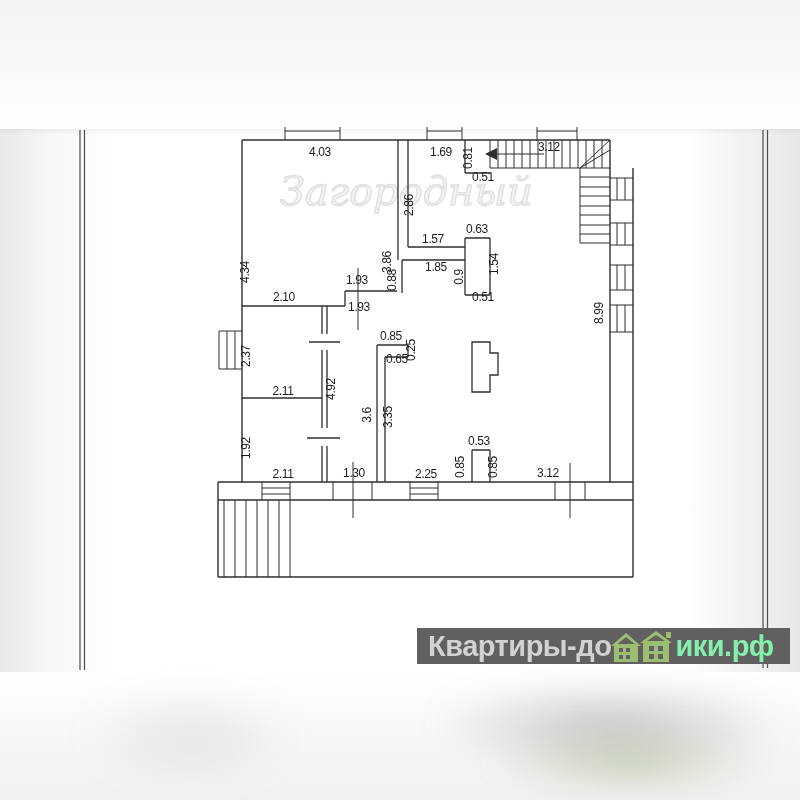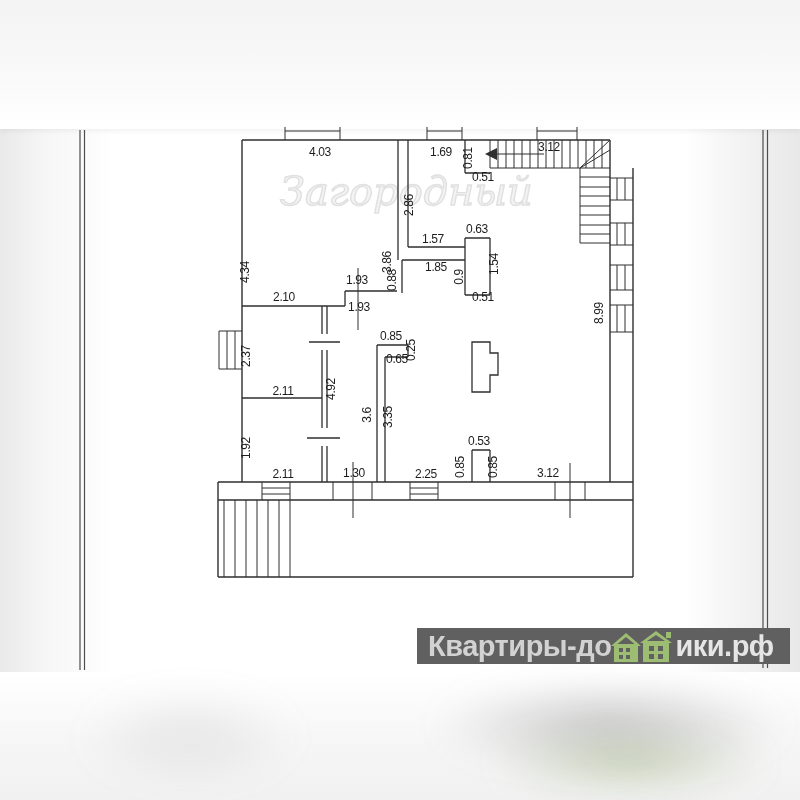--- a/index.html
+++ b/index.html
@@ -127,16 +127,16 @@
         <rect x="9" y="18" width="4" height="4"></rect>
           <rect x="16" y="18" width="4" height="4"></rect>
         <rect x="9" y="25" width="4" height="4"></rect>
           <rect x="16" y="25" width="4" height="4"></rect>
         <rect x="39" y="16" width="5" height="5"></rect>
           <rect x="48" y="16" width="5" height="5"></rect>
         <rect x="39" y="24" width="5" height="5"></rect>
           <rect x="48" y="24" width="5" height="5"></rect>
       </g>
     </svg>
-    <span class="logo-text" style="color:#e5e5e5;">ики.рф</span>
+    <span class="logo-text" style="color:#86efac;">ики.рф</span>
   </div>
 
 </div>
 
 </body></html>

